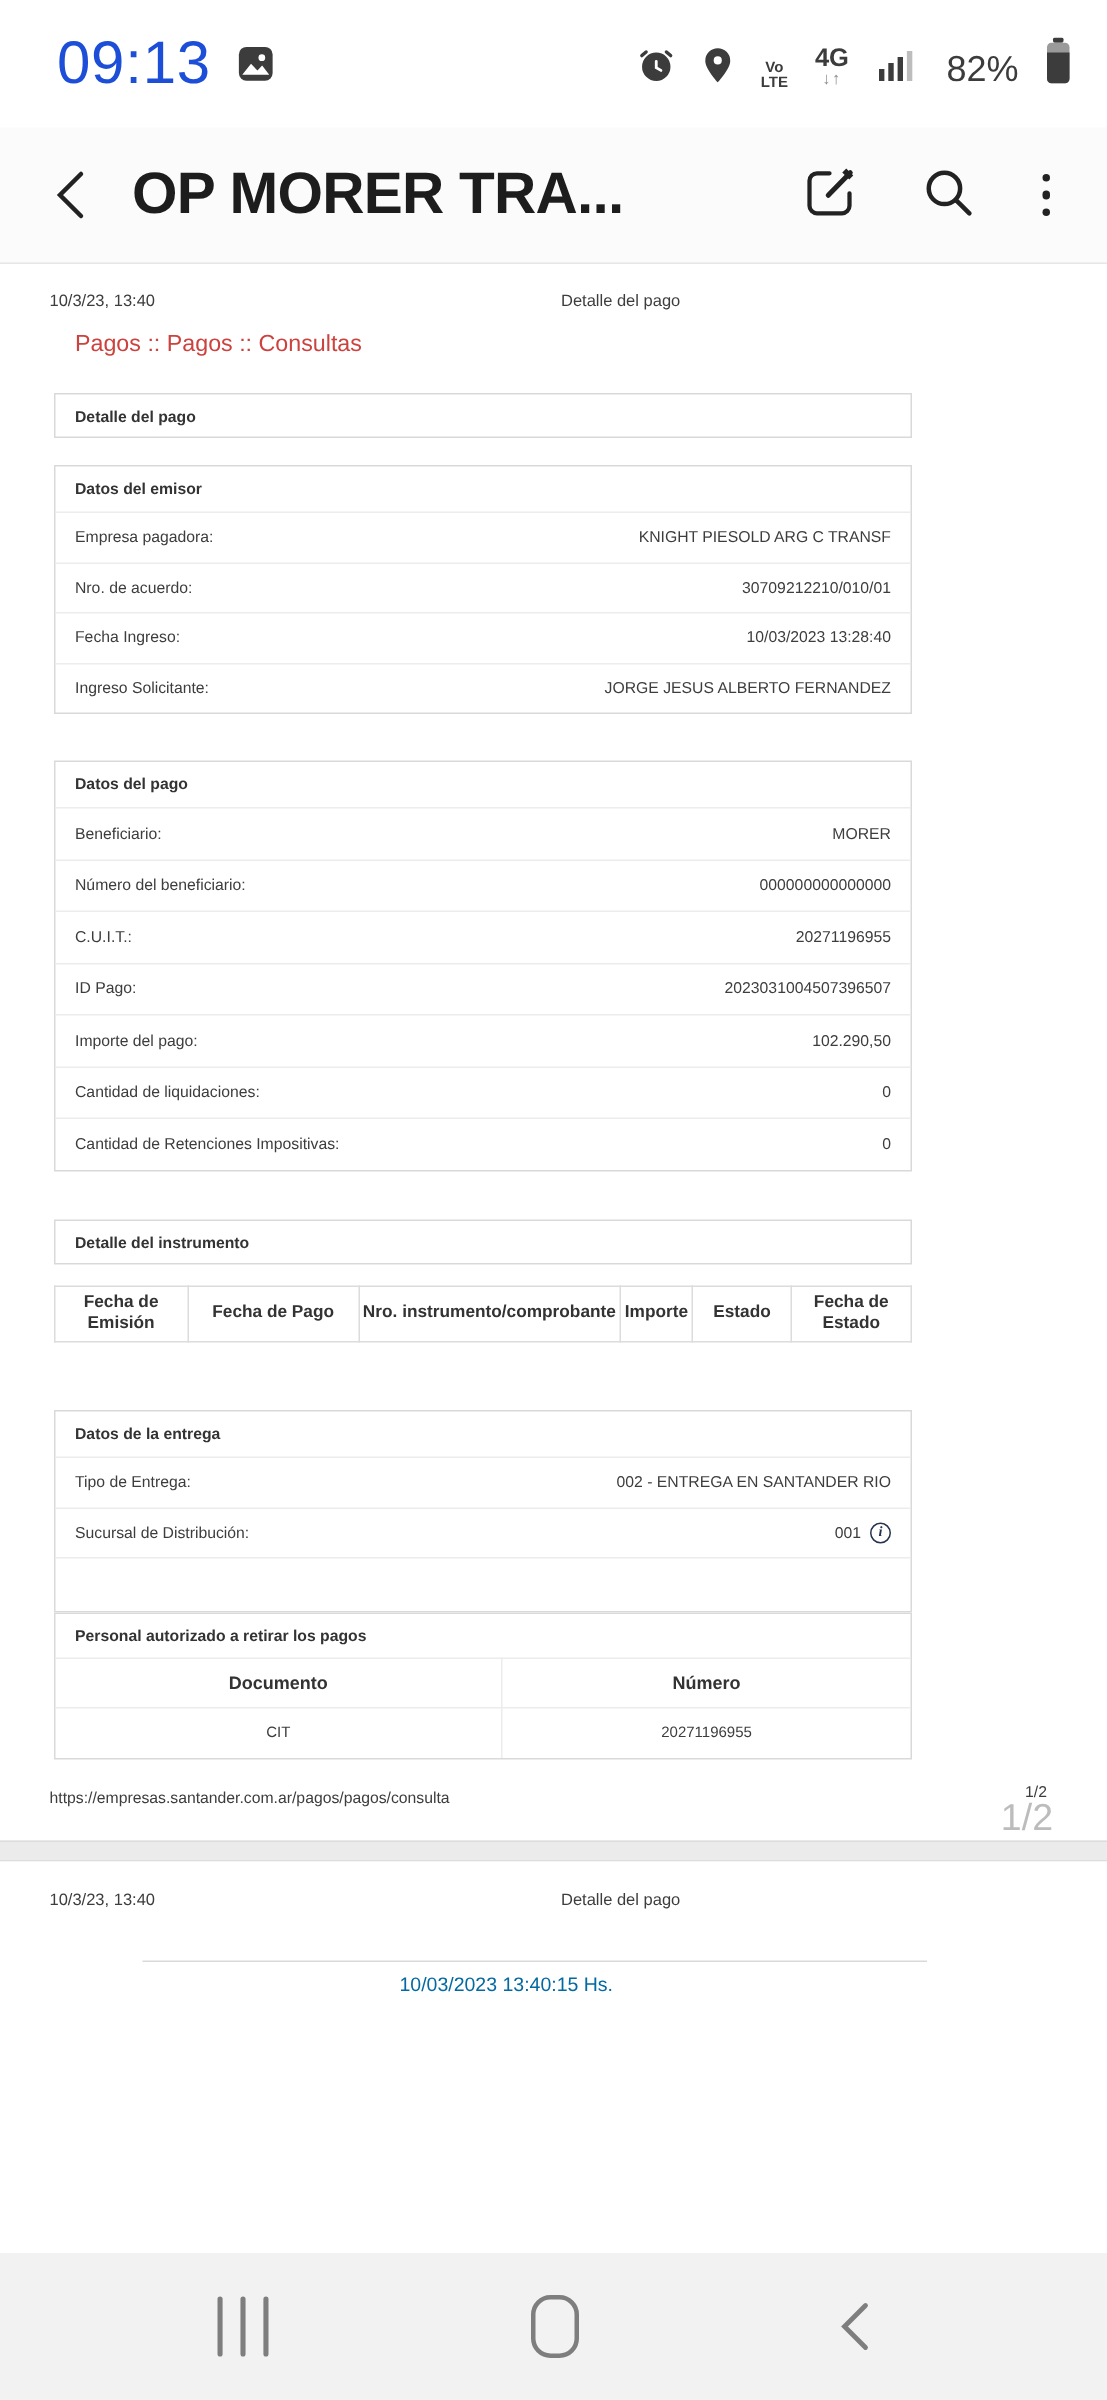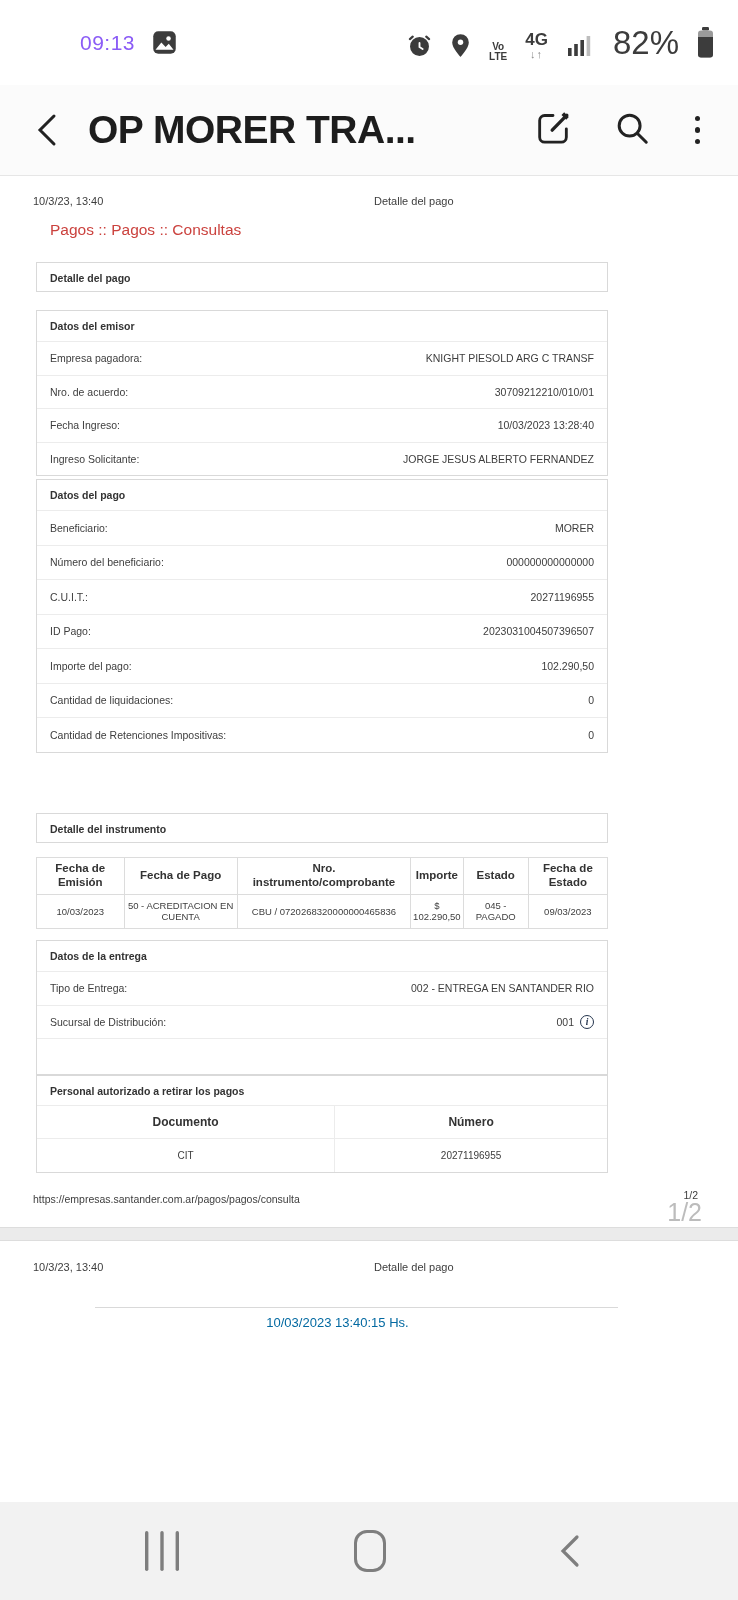--- a/index.html
+++ b/index.html
@@ -5,28 +5,28 @@
   * { margin:0; padding:0; box-sizing:border-box; }
   html,body { background:#fff; }
   body {
     width:738px; height:1600px; position:relative; overflow:hidden;
     font-family:"Liberation Sans", sans-serif; color:#3d3d3d;
   }
 
   
   .status-bar{position:absolute;top:0;left:0;width:738px;height:85px;background:#fff;
     display:flex;align-items:center;padding:0 24px 0 38px;}
-  .sb-time{font-size:21px;color:#8b5cf6;letter-spacing:.5px;margin-left:42px;}
+  .sb-time{font-size:40px;color:#1d4ed8;letter-spacing:.5px;}
   .sb-gallery{margin-left:16px;display:flex;align-items:center;}
   .sb-right{margin-left:auto;display:flex;align-items:flex-end;gap:18px;color:#3c3c3c;}
   .sb-volte{display:flex;flex-direction:column;align-items:center;font-size:10px;line-height:10px;font-weight:bold;}
   .sb-4g{display:flex;flex-direction:column;align-items:center;line-height:15px;}
   .sb-4g .g{font-size:17px;font-weight:bold;}
   .sb-4g .arrows{font-size:11px;color:#8b8b8b;letter-spacing:1px;}
-  .sb-percent{font-size:33px;color:#3c3c3c;margin-left:2px;}
+  .sb-percent{font-size:24px;color:#3c3c3c;margin-left:2px;}
 
   
   .app-bar{position:absolute;top:85px;left:0;width:738px;height:91px;background:#fbfbfb;
     border-bottom:1px solid #e6e6e6;display:flex;align-items:center;padding:0 34px;}
   .app-back{display:flex;align-items:center;cursor:pointer;}
   .app-title{font-size:39px;font-weight:600;color:#1d1d1d;margin-left:28px;letter-spacing:-.5px;
     white-space:nowrap;overflow:hidden;}
   .app-actions{margin-left:auto;display:flex;align-items:center;gap:40px;}
   .dots{display:flex;flex-direction:column;gap:6px;padding:4px;}
   .dots i{width:5.5px;height:5.5px;border-radius:50%;background:#222;}
@@ -42,21 +42,21 @@
   .box-title{height:30px;display:flex;align-items:center;padding:0 13px;
     font-size:10.5px;font-weight:bold;color:#333;}
   .irow{height:33.5px;display:flex;align-items:center;justify-content:space-between;
     padding:0 13px;border-top:1px solid #ececec;font-size:10.5px;color:#3d3d3d;}
   .irow .val{text-align:right;white-space:pre;}
   .box-pago .irow{height:34.5px;}
   .row-empty{height:36px;border-top:1px solid #ececec;}
 
   .box1{top:85px;height:30px;}
   .box2{top:133px;}
-  .box3{top:302px;}
+  .box3{top:330px;}
   .box4{top:636px;height:30px;}
   .box5{top:763px;}
   .box6{top:898px;}
 
   
   .inst{position:absolute;top:680px;left:36px;width:572px;border-collapse:collapse;background:#fff;}
   .inst th{border:1px solid #dcdcdc;font-size:11.5px;font-weight:bold;color:#333;
     text-align:center;padding:4px 2px;line-height:1.2;}
   .inst td{border:1px solid #dcdcdc;font-size:9.5px;color:#3d3d3d;
     text-align:center;padding:5px 2px;line-height:1.25;}
@@ -255,29 +255,20 @@
     </colgroup>
     <tbody>
         <tr>
       <th>Fecha de Emisión</th>
       <th>Fecha de Pago</th>
       <th>Nro. instrumento/comprobante</th>
       <th>Importe</th>
       <th>Estado</th>
       <th>Fecha de Estado</th>
     </tr>
-    <tr>
-      <td>10/03/2023</td>
-      <td>50 - ACREDITACION EN CUENTA</td>
-      <td>CBU / 0720268320000000465836</td>
-      <td class="c-importe">$
-102.290,50</td>
-      <td>045 - PAGADO</td>
-      <td>09/03/2023</td>
-    </tr>
   </tbody>
     </table>
 
   <div class="box box5">
     <div class="box-title">Datos de la entrega</div>
     <div class="irow">
       <span class="lbl">Tipo de Entrega:</span>
       <span class="val">002 - ENTREGA EN SANTANDER RIO</span>
     </div>
     <div class="irow">

